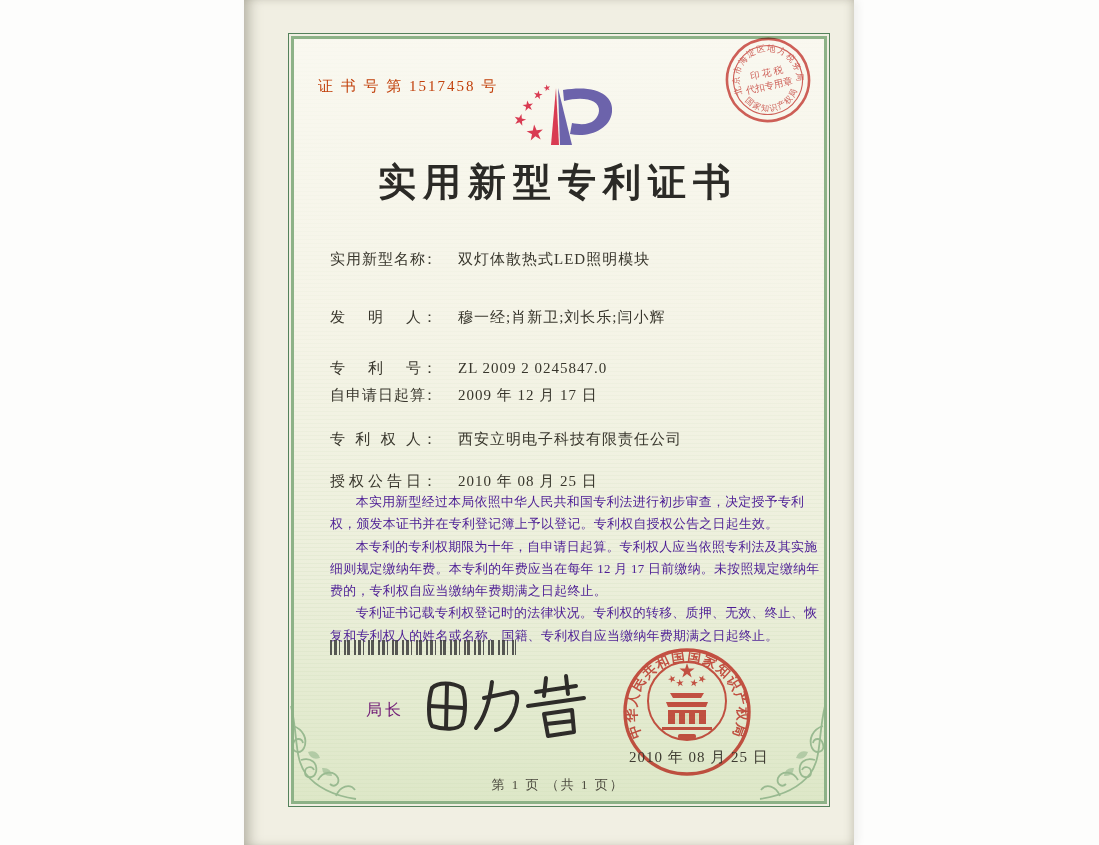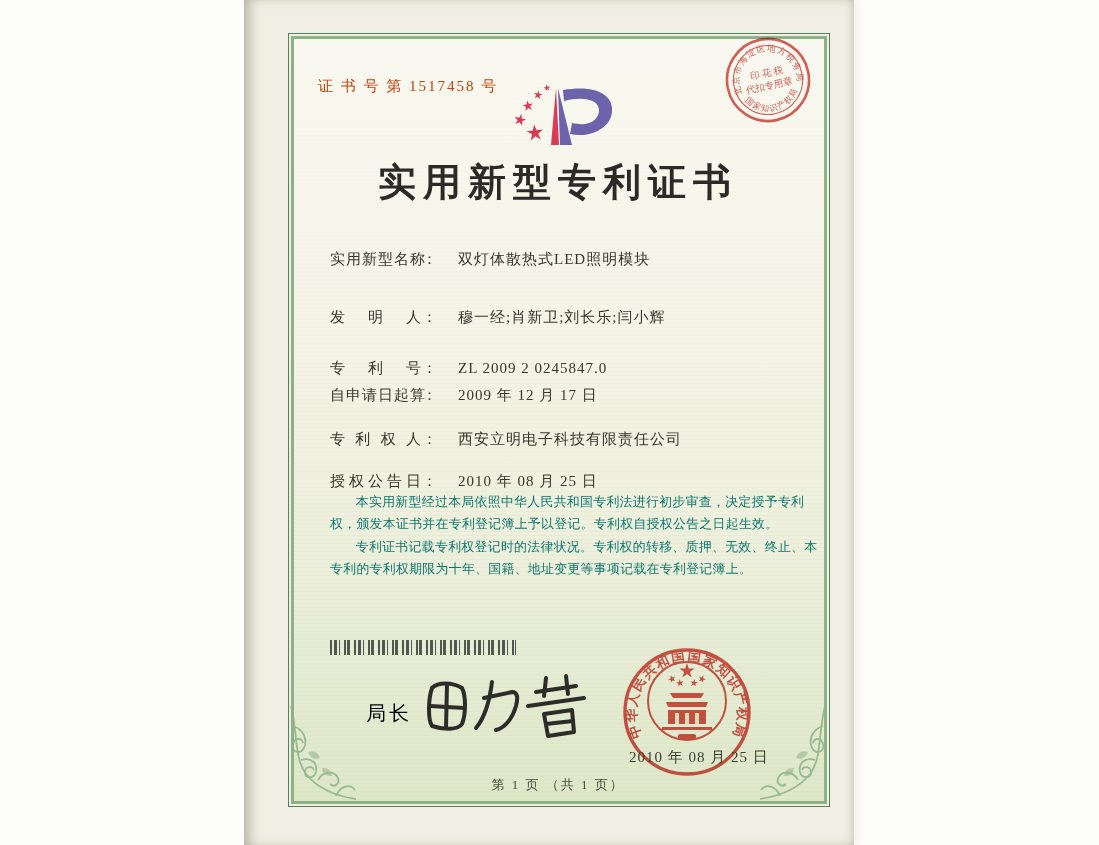--- a/index.html
+++ b/index.html
@@ -66,37 +66,37 @@
   .field .lbl{
     display:inline-block;width:92px;text-align:justify;text-align-last:justify;
     vertical-align:bottom;
     margin-top:10px;
   }
   .field .colon{display:inline-block;}
   .field .val{display:inline-block;margin-left:20px;}
   
   .body-text{
     position:absolute;left:330px;top:491px;width:500px;
-    font-size:12.9px;line-height:22.3px;color:#0f766e;letter-spacing:.3px;
+    font-size:12.9px;line-height:22.3px;color:#4c1d95;letter-spacing:.3px;
   }
   .body-text p{margin:0;text-indent:2em;}
   
   .barcode{
     position:absolute;left:330px;top:640px;width:186px;height:15px;
     background:repeating-linear-gradient(90deg,
       #3c3c3c 0 2px, transparent 2px 4px,
       #3c3c3c 4px 7px, transparent 7px 9px,
       #3c3c3c 9px 10px, transparent 10px 14px,
       #3c3c3c 14px 16px, transparent 16px 17px,
       #3c3c3c 17px 20px, transparent 20px 24px);
     opacity:.85;
   }
   
   .director{
-    position:absolute;left:366px;top:700px;font-size:20px;color:#000000;letter-spacing:3px;
+    position:absolute;left:366px;top:700px;font-size:16px;color:#701a75;letter-spacing:3px;
   }
   .sig{position:absolute;left:420px;top:670px;}
   .sig path{stroke:#2e2c29;stroke-width:4;fill:none;stroke-linecap:round;stroke-linejoin:round;}
   
   .footer{
     position:absolute;left:288px;top:776px;width:540px;text-align:center;
     font-size:13px;color:#4c4a3f;letter-spacing:2px;
   }
   
   .ornament{position:absolute;opacity:.85;}
@@ -186,21 +186,22 @@
 </div>
 <div class="field" style="top:420px">
   <span class="lbl">专利权人</span><span class="colon">：</span><span class="val">西安立明电子科技有限责任公司</span>
 </div>
 <div class="field" style="top:462px">
   <span class="lbl">授权公告日</span><span class="colon">：</span><span class="val">2010 年 08 月 25 日</span>
 </div>
 
 <div class="body-text">
   <p>本实用新型经过本局依照中华人民共和国专利法进行初步审查，决定授予专利权，颁发本证书并在专利登记簿上予以登记。专利权自授权公告之日起生效。</p>
-  <p>专利证书记载专利权登记时的法律状况。专利权的转移、质押、无效、终止、本专利的专利权期限为十年、国籍、地址变更等事项记载在专利登记簿上。</p>
+  <p>本专利的专利权期限为十年，自申请日起算。专利权人应当依照专利法及其实施细则规定缴纳年费。本专利的年费应当在每年 12 月 17 日前缴纳。未按照规定缴纳年费的，专利权自应当缴纳年费期满之日起终止。</p>
+  <p>专利证书记载专利权登记时的法律状况。专利权的转移、质押、无效、终止、恢复和专利权人的姓名或名称、国籍、专利权自应当缴纳年费期满之日起终止。</p>
 </div>
 
 <div class="barcode"></div>
 
 <div class="director">局长</div>
 <svg class="sig" width="170" height="84" viewBox="0 0 170 84" aria-label="田力普">
   <path d="M12,18 C8,30 8,50 12,56 C24,60 38,60 42,54 C46,44 46,26 42,18 C32,12 18,12 12,18"></path>
   <path d="M10,36 L44,38"></path>
   <path d="M27,14 L26,58"></path>
   <path d="M72,12 C70,28 66,46 56,58"></path>

